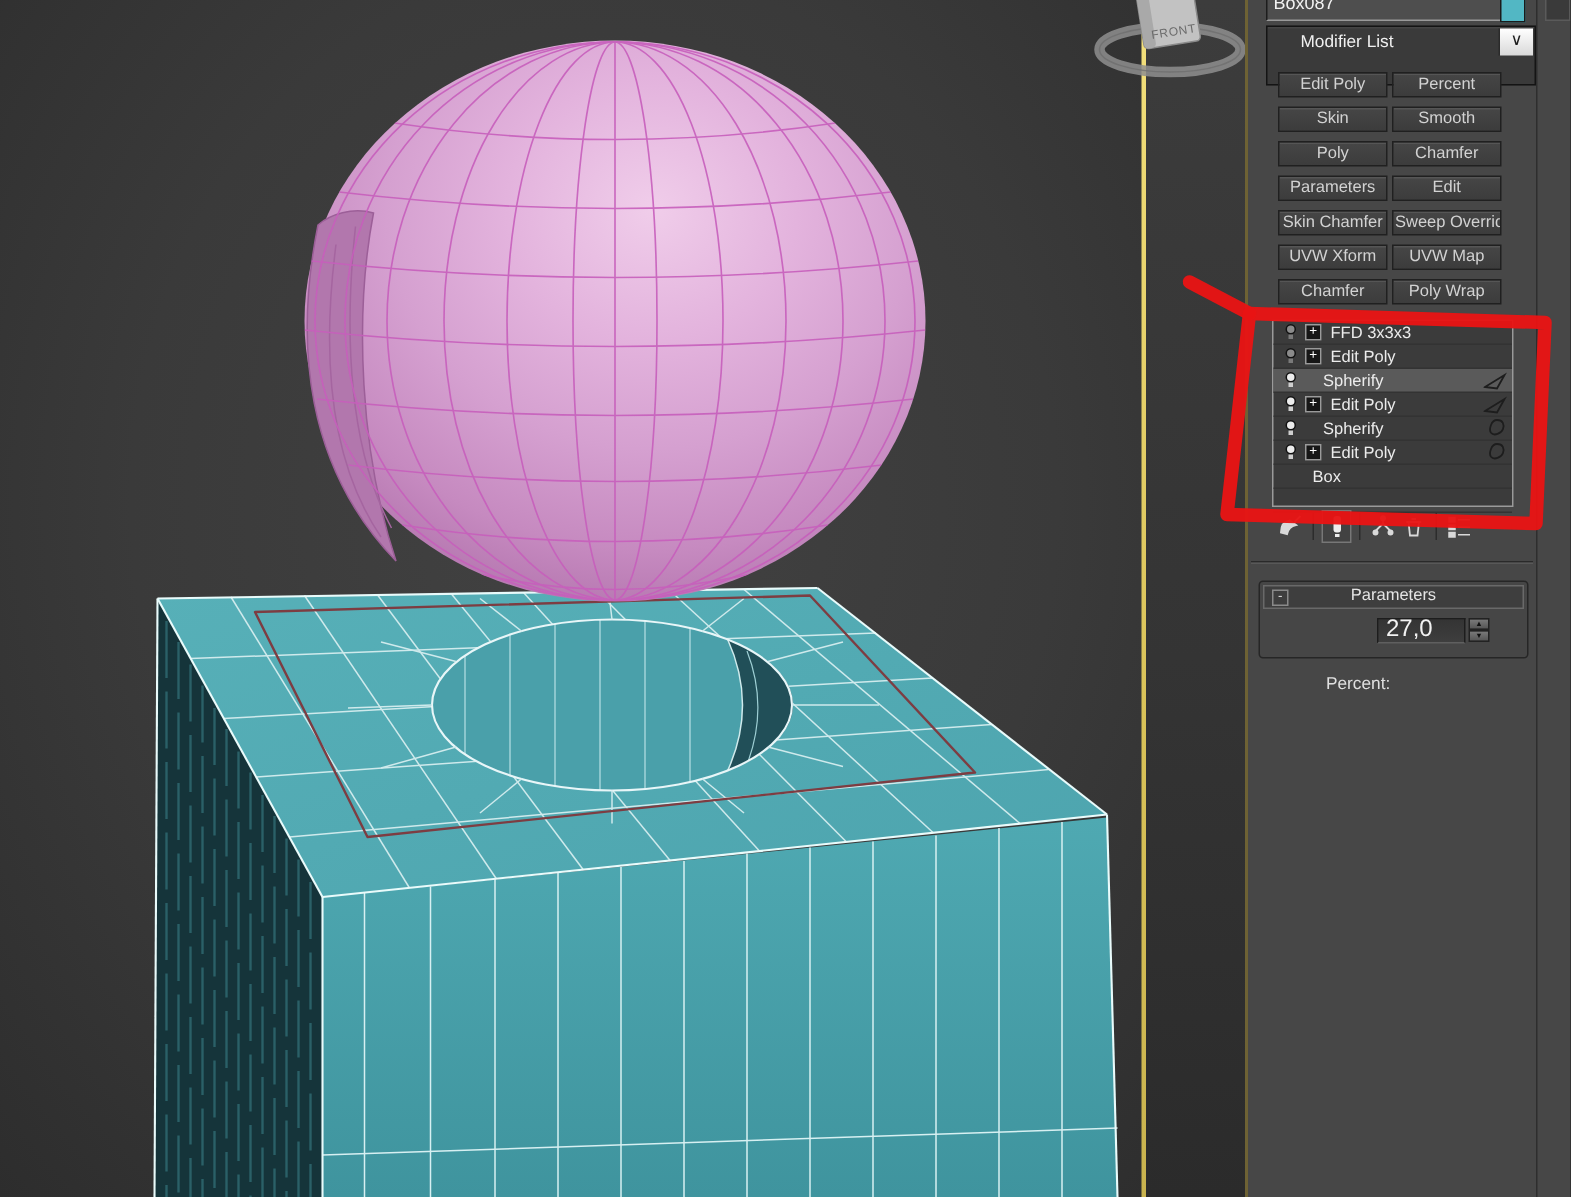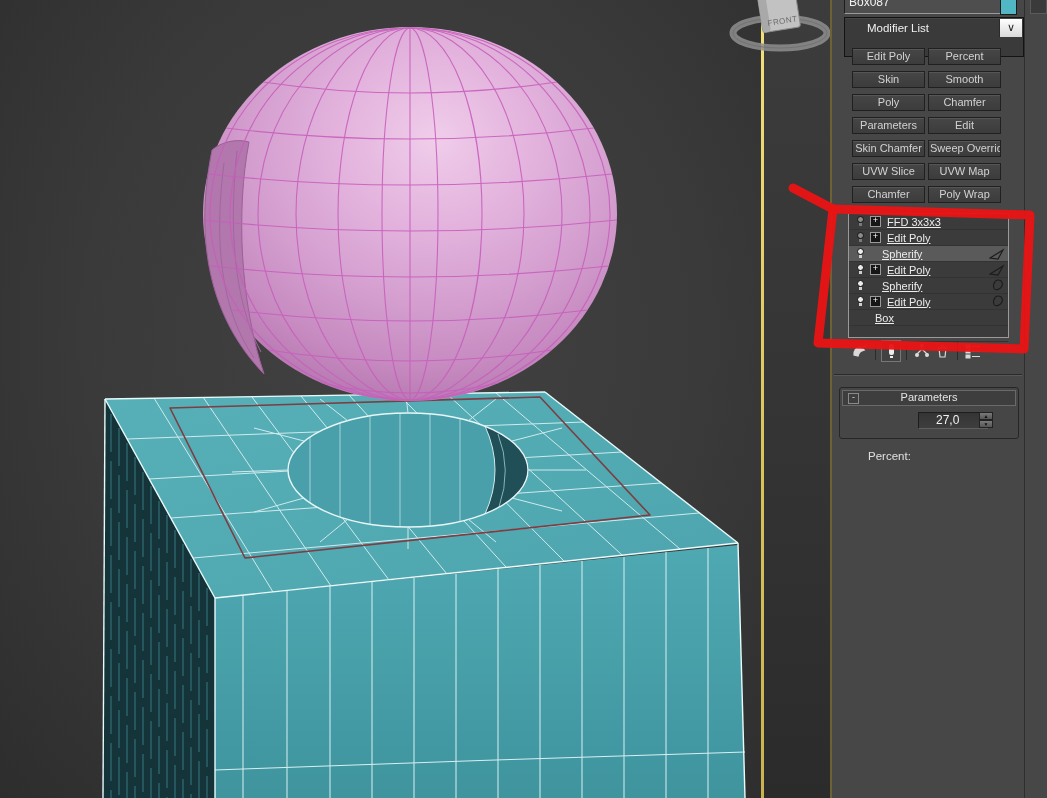--- a/index.html
+++ b/index.html
@@ -46,43 +46,43 @@
   .srow.sel{background:#5a5a5a;}
   .bulb{width:9px;height:11px;margin-left:7px;position:relative;flex:0 0 auto;}
   .bulb::before{content:"";position:absolute;left:1px;top:0;width:7px;height:7px;
     border-radius:50%;background:#ececec;border:1px solid #111;box-sizing:border-box;}
   .bulb::after{content:"";position:absolute;left:3px;top:7px;width:3px;height:3px;background:#cfcfcf;}
   .bulb.off::before{background:#8b8b8b;}
   .bulb.off::after{background:#7a7a7a;}
   .plusbox{width:9px;height:9px;margin-left:5px;background:#161616;border:1px solid #9a9a9a;
     color:#fff;font-size:9px;line-height:7px;text-align:center;flex:0 0 auto;}
   .plus-spacer{width:11px;flex:0 0 auto;}
-  .slabel{margin-left:6px;white-space:nowrap;text-decoration:underline;}
+  .slabel{margin-left:6px;white-space:nowrap;}
   .ricon{margin-left:auto;margin-right:3px;flex:0 0 auto;display:flex;}
   .box-indent{margin-left:26px;}
   
   .stk-toolbar{position:absolute;left:18px;top:338px;width:172px;height:26px;
     display:flex;align-items:center;}
   .tsep{width:1px;height:18px;background:#2c2c2c;margin:0 5px;}
   .ticon{display:flex;align-items:center;justify-content:center;width:20px;height:22px;cursor:default;}
   .ticon.pressed{border:1px solid #777;background:#424242;box-sizing:border-box;}
   .divider{position:absolute;left:2px;top:374px;width:188px;height:0;
     border-top:1px solid #2a2a2a;border-bottom:1px solid #585858;}
   
   .rollout{position:absolute;left:7px;top:387px;width:178px;height:50px;
     border:1px solid #262626;border-radius:3px;background:#464646;}
   .rhead{position:relative;margin:2px;height:14px;background:#3e3e3e;border:1px solid #696969;
     text-align:center;font-size:11px;line-height:13px;color:#e4e4e4;cursor:default;}
   .collapse-btn{position:absolute;left:5px;top:2px;width:9px;height:9px;border:1px solid #8a8a8a;
     background:#3e3e3e;color:#ddd;font-size:9px;line-height:7px;text-align:center;}
   .rbody{position:relative;height:26px;}
-  .plabel{position:absolute;left:28px;top:6px;font-size:11.5px;color:#e0e0e0;margin-top:36px;}
+  .plabel{position:absolute;left:44px;top:6px;font-size:11.5px;color:#e0e0e0;margin-top:36px;}
   .spinfield{position:absolute;left:78px;top:4px;width:52px;height:15px;
     background:linear-gradient(#343434,#3e3e3e);border:1px solid #1d1d1d;
-    border-bottom:1px solid #5f5f5f;color:#f2f2f2;font-size:12px;line-height:14px;padding-left:17px;
+    border-bottom:1px solid #5f5f5f;color:#f2f2f2;font-size:16px;line-height:14px;padding-left:5px;
     box-sizing:content-box;}
   .spinner{position:absolute;left:139px;top:4px;width:14px;height:17px;}
   .spin-up,.spin-down{width:14px;height:8px;background:linear-gradient(#7a7a7a,#565656);
     border:1px solid #222;box-sizing:border-box;color:#101010;font-size:5px;line-height:6px;
     text-align:center;overflow:hidden;}
   
   .annotation{position:absolute;left:0;top:0;z-index:10;pointer-events:none;}
 </style>
 </head>
 <body>
@@ -268,21 +268,21 @@
       <button class="mbtn">Edit Poly</button>
       <button class="mbtn">Percent</button>
       <button class="mbtn">Skin</button>
       <button class="mbtn">Smooth</button>
       <button class="mbtn">Poly</button>
       <button class="mbtn">Chamfer</button>
       <button class="mbtn">Parameters</button>
       <button class="mbtn">Edit</button>
       <button class="mbtn">Skin Chamfer</button>
       <button class="mbtn">Sweep Override</button>
-      <button class="mbtn">UVW Slice</button>
+      <button class="mbtn">UVW Xform</button>
       <button class="mbtn">UVW Map</button>
       <button class="mbtn">Chamfer</button>
       <button class="mbtn">Poly Wrap</button>
     </div>
 
     <div class="stack">
       <div class="srow">
         <span class="bulb off"></span>
         <span class="plusbox">+</span>
         <span class="slabel">FFD 3x3x3</span>

